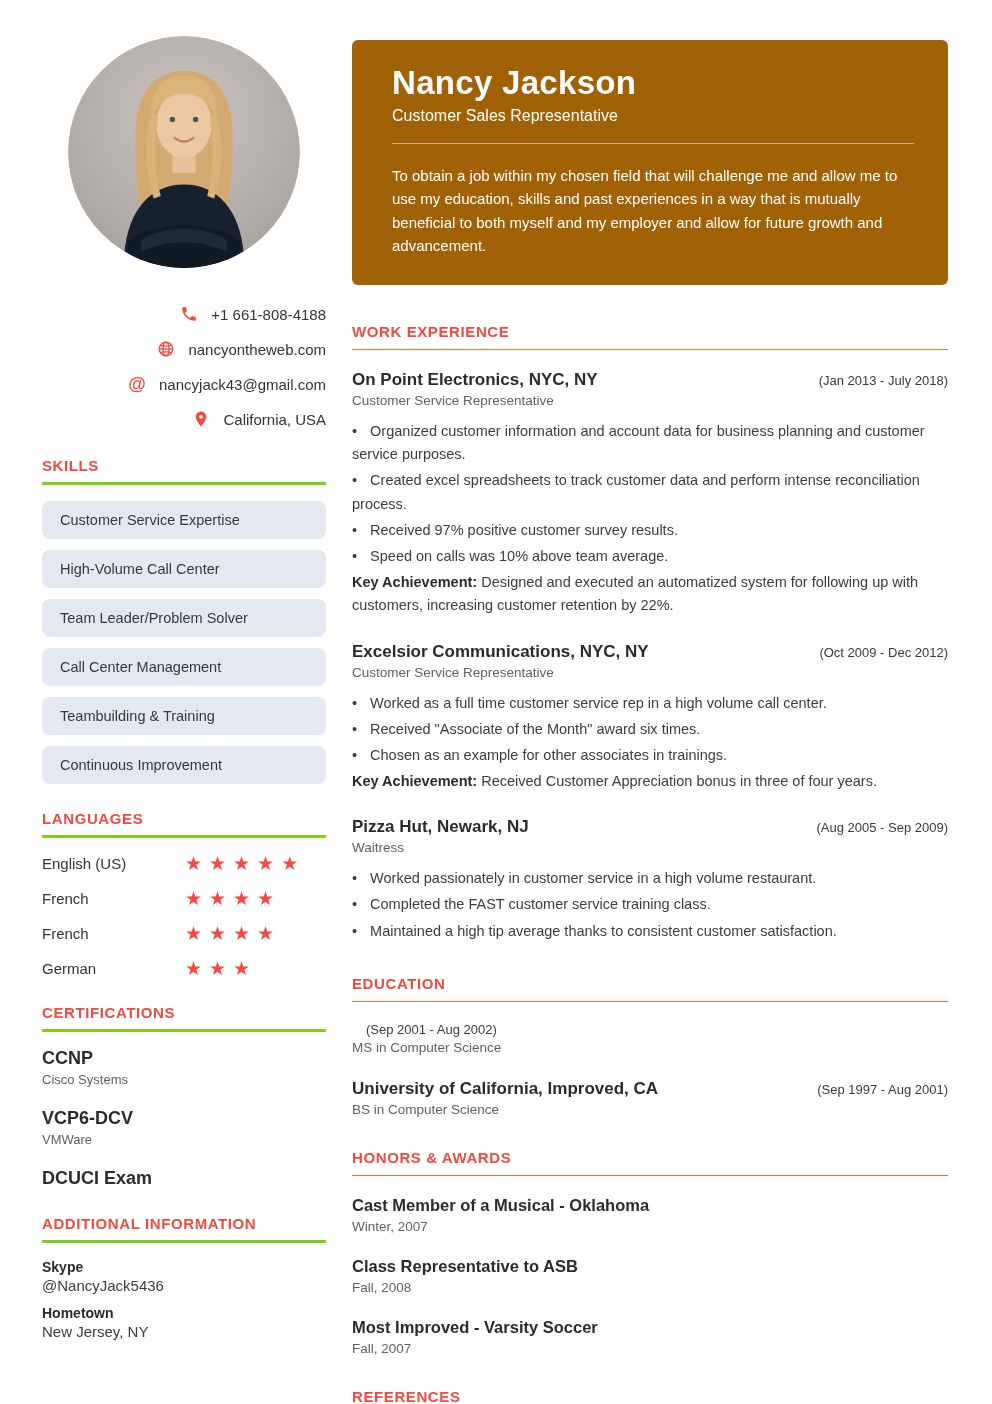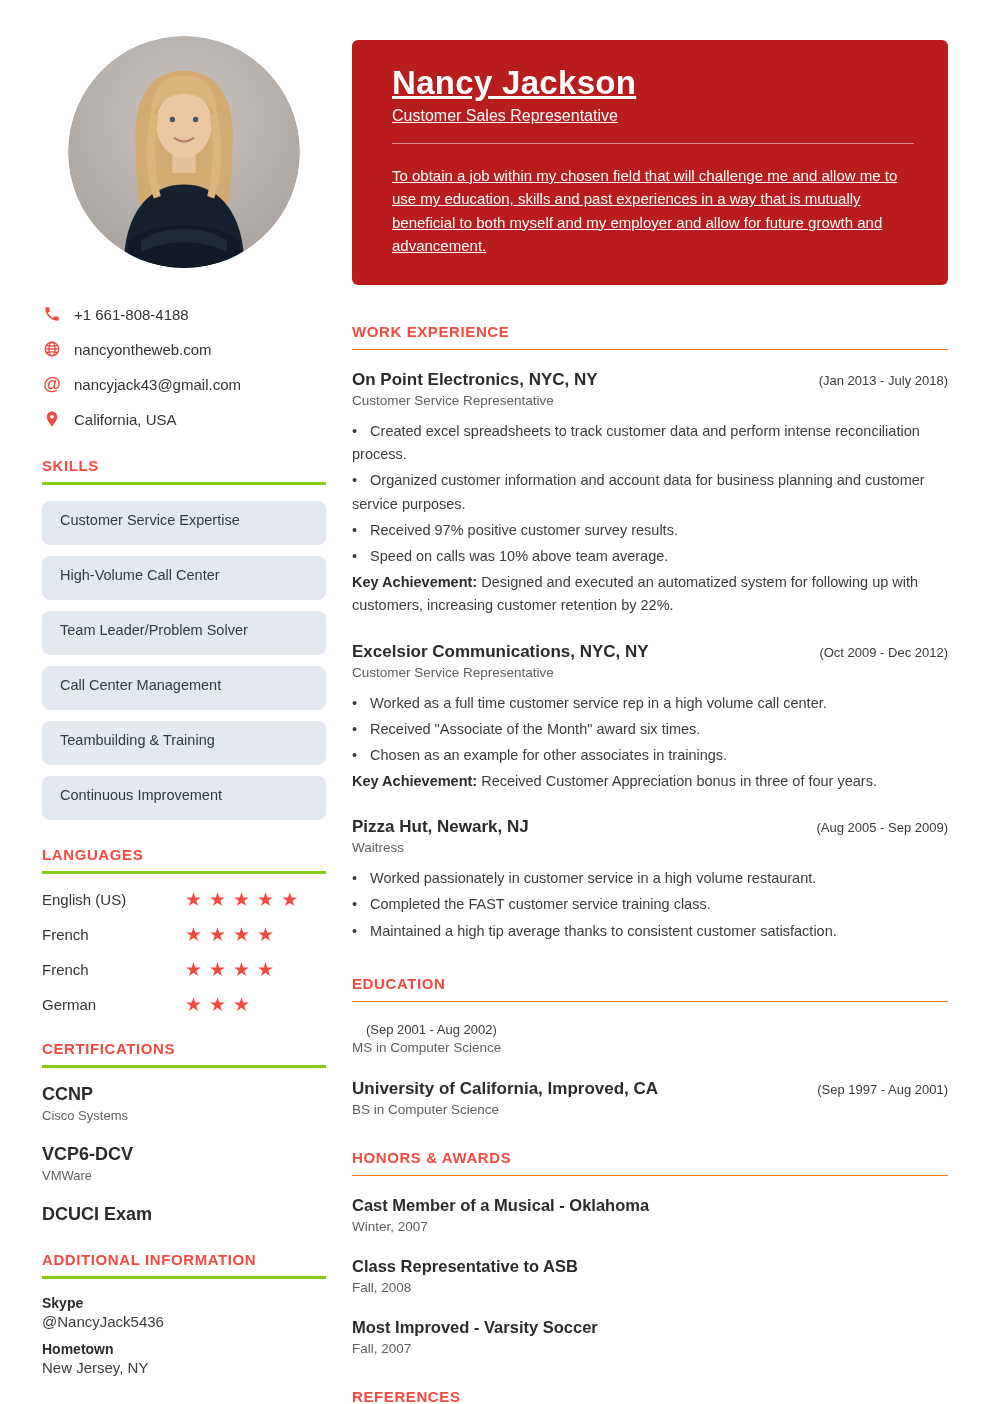--- a/index.html
+++ b/index.html
@@ -10,54 +10,54 @@
   }
   .page { position:relative; width:992px; height:1404px; }
 
   
   .left-col { position:absolute; left:42px; top:36px; width:284px; }
 
   .avatar-wrap { width:232px; height:232px; margin:0 auto 36px auto; border-radius:50%; overflow:hidden; }
   .avatar-wrap svg { display:block; }
 
   .contact-list { margin-bottom:28px; }
-  .contact-row { display:flex; align-items:center; margin-bottom:15px; }
+  .contact-row { display:flex; align-items:center; margin-bottom:15px;justify-content:flex-end; }
   .contact-icon { width:20px; height:20px; margin-right:12px; flex:0 0 20px; display:flex; align-items:center; justify-content:center; }
   .contact-icon svg { width:18px; height:18px; }
   .at-glyph { color:#f04a41; font-size:18px; font-weight:700; line-height:20px; }
   .contact-text { font-size:15px; color:#333; }
 
   .side-section { margin-bottom:26px; }
   .section-head {
     font-size:15px; font-weight:700; color:#f04a41; letter-spacing:0.6px;
     padding-bottom:8px; border-bottom:3px solid #84cc16; margin-bottom:16px;
   }
   .chip {
-    background:#e4e9f1; border-radius:8px; height:44px; line-height:38px;
+    background:#e4e9f1; border-radius:8px; height:38px; line-height:38px;
     padding-left:18px; font-size:14.5px; color:#2f3a45; margin-bottom:11px;
   }
 
   .lang-row { display:flex; align-items:center; margin-bottom:16px; }
   .lang-name { width:143px; font-size:15px; color:#333; }
   .lang-stars { color:#f04a41; font-size:19px; letter-spacing:7px; line-height:1; }
 
   .cert-item { margin-bottom:21px; }
   .cert-name { font-size:18px; font-weight:700; color:#2b2b2b; margin-bottom:3px; }
   .cert-org { font-size:13px; color:#5f5f5f; }
 
   .addl-pair { margin-bottom:11px; }
   .addl-label { font-size:14px; font-weight:700; color:#2b2b2b; margin-bottom:2px; }
   .addl-value { font-size:15px; color:#3c3c3c; }
 
   
   .right-col { position:absolute; left:352px; top:40px; width:596px; }
 
   .banner {
-    background:#b91c1c; border-radius:6px; color:#ffffff;
-    padding:24px 34px 28px 40px; margin-bottom:38px;text-decoration:underline;
+    background:#a16207; border-radius:6px; color:#ffffff;
+    padding:24px 34px 28px 40px; margin-bottom:38px;
   }
   .banner-name { font-size:33px; font-weight:700; letter-spacing:0.3px; }
   .banner-title { font-size:16px; margin-top:5px; }
   .banner-divider { border:none; border-top:1px solid rgba(255,255,255,0.5); margin:18px 0 20px 0; }
   .banner-objective { font-size:15px; line-height:1.55; }
 
   .main-section { margin-bottom:32px; }
   .main-head {
     font-size:15px; font-weight:700; color:#f04a41; letter-spacing:0.6px;
     padding-bottom:9px; border-bottom:1px solid #f97316; margin-bottom:20px;
@@ -229,22 +229,22 @@
     <div class="main-section">
       <div class="main-head">WORK EXPERIENCE</div>
 
       <div class="entry">
         <div class="entry-header">
           <span class="entry-title">On Point Electronics, NYC, NY</span>
           <span class="entry-date">(Jan 2013 - July 2018)</span>
         </div>
         <div class="entry-sub">Customer Service Representative</div>
         <div class="bullets">
+          <div class="bullet-line"><span class="dot">•</span><span>Organized customer information and account data for business planning and customer service purposes.</span></div>
           <div class="bullet-line"><span class="dot">•</span><span>Created excel spreadsheets to track customer data and perform intense reconciliation process.</span></div>
-          <div class="bullet-line"><span class="dot">•</span><span>Organized customer information and account data for business planning and customer service purposes.</span></div>
           <div class="bullet-line"><span class="dot">•</span><span>Received 97% positive customer survey results.</span></div>
           <div class="bullet-line"><span class="dot">•</span><span>Speed on calls was 10% above team average.</span></div>
         </div>
         <div class="achieve"><b>Key Achievement:</b><span> Designed and executed an automatized system for following up with customers, increasing customer retention by 22%.</span></div>
       </div>
 
       <div class="entry">
         <div class="entry-header">
           <span class="entry-title">Excelsior Communications, NYC, NY</span>
           <span class="entry-date">(Oct 2009 - Dec 2012)</span>

